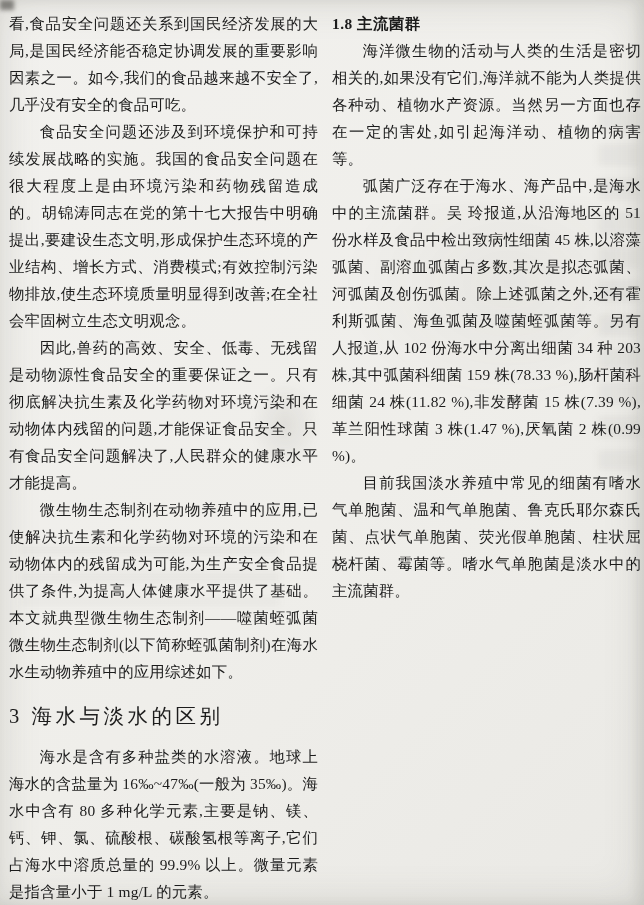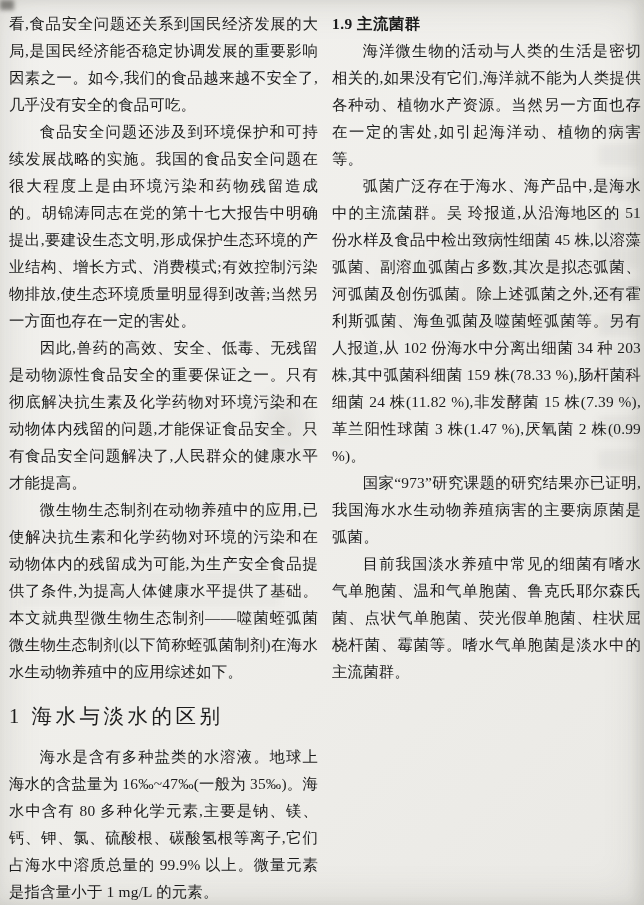--- a/index.html
+++ b/index.html
@@ -60,33 +60,32 @@
     filter:blur(4px);}
   .corner{ left:0; top:0; width:14px; height:10px; background:rgba(40,38,34,.5); filter:blur(2px);}
 </style>
 </head>
 <body>
 
 <div class="page">
 
   <div class="col">
     <p class="p-cont">看,食品安全问题还关系到国民经济发展的大局,是国民经济能否稳定协调发展的重要影响因素之一。如今,我们的食品越来越不安全了,几乎没有安全的食品可吃。</p>
-    <p class="p">食品安全问题还涉及到环境保护和可持续发展战略的实施。我国的食品安全问题在很大程度上是由环境污染和药物残留造成的。胡锦涛同志在党的第十七大报告中明确提出,要建设生态文明,形成保护生态环境的产业结构、增长方式、消费模式;有效控制污染物排放,使生态环境质量明显得到改善;当然另一方面也存在一定的害处。</p>
+    <p class="p">食品安全问题还涉及到环境保护和可持续发展战略的实施。我国的食品安全问题在很大程度上是由环境污染和药物残留造成的。胡锦涛同志在党的第十七大报告中明确提出,要建设生态文明,形成保护生态环境的产业结构、增长方式、消费模式;有效控制污染物排放,使生态环境质量明显得到改善;在全社会牢固树立生态文明观念。</p>
     <p class="p">因此,兽药的高效、安全、低毒、无残留是动物源性食品安全的重要保证之一。只有彻底解决抗生素及化学药物对环境污染和在动物体内残留的问题,才能保证食品安全。只有食品安全问题解决了,人民群众的健康水平才能提高。</p>
     <p class="p">微生物生态制剂在动物养殖中的应用,已使解决抗生素和化学药物对环境的污染和在动物体内的残留成为可能,为生产安全食品提供了条件,为提高人体健康水平提供了基础。本文就典型微生物生态制剂——噬菌蛭弧菌微生物生态制剂(以下简称蛭弧菌制剂)在海水水生动物养殖中的应用综述如下。</p>
-    <div class="h1">1 海水与淡水的区别</div>
+    <div class="h1">3 海水与淡水的区别</div>
     <p class="p">海水是含有多种盐类的水溶液。地球上海水的含盐量为 16‰~47‰(一般为 35‰)。海水中含有 80 多种化学元素,主要是钠、镁、钙、钾、氯、硫酸根、碳酸氢根等离子,它们占海水中溶质总量的 99.9% 以上。微量元素是指含量小于 1 mg/L 的元素。</p>
 
   </div>
 
   <div class="col">
-    <div class="h2">1.9 主流菌群</div>
+    <div class="h2">1.8 主流菌群</div>
     <p class="p">海洋微生物的活动与人类的生活是密切相关的,如果没有它们,海洋就不能为人类提供各种动、植物水产资源。当然另一方面也存在一定的害处,如引起海洋动、植物的病害等。</p>
     <p class="p">弧菌广泛存在于海水、海产品中,是海水中的主流菌群。吴 玲报道,从沿海地区的 51 份水样及食品中检出致病性细菌 45 株,以溶藻弧菌、副溶血弧菌占多数,其次是拟态弧菌、河弧菌及创伤弧菌。除上述弧菌之外,还有霍利斯弧菌、海鱼弧菌及噬菌蛭弧菌等。另有人报道,从 102 份海水中分离出细菌 34 种 203 株,其中弧菌科细菌 159 株(78.33 %),肠杆菌科细菌 24 株(11.82 %),非发酵菌 15 株(7.39 %),革兰阳性球菌 3 株(1.47 %),厌氧菌 2 株(0.99 %)。</p>
-    <p class="p">国家“973”研究课题的研究结果亦已证明,我国海水水生动物养殖病害的主要病原菌是弧菌。</p>
     <p class="p">目前我国淡水养殖中常见的细菌有嗜水气单胞菌、温和气单胞菌、鲁克氏耶尔森氏菌、点状气单胞菌、荧光假单胞菌、柱状屈桡杆菌、霉菌等。嗜水气单胞菌是淡水中的主流菌群。</p>
 
   </div>
 
   <div class="artifact ghost1"></div>
   <div class="artifact ghost2"></div>
   <div class="artifact ghost3"></div>
   <div class="artifact ghost4"></div>
   <div class="artifact corner"></div>
 </div>

